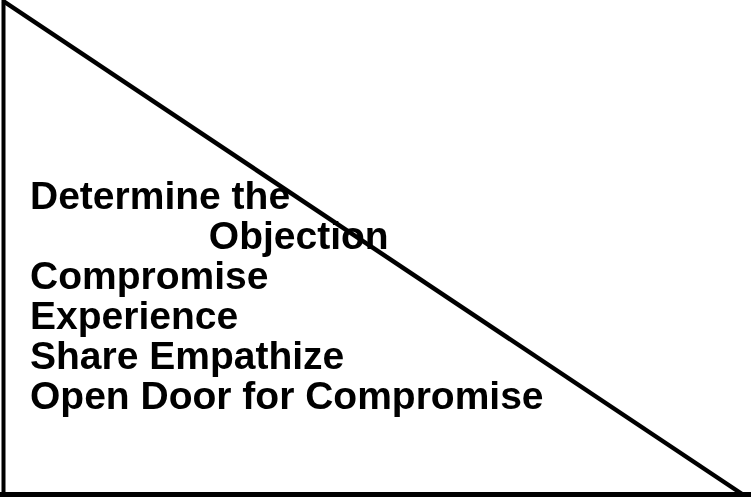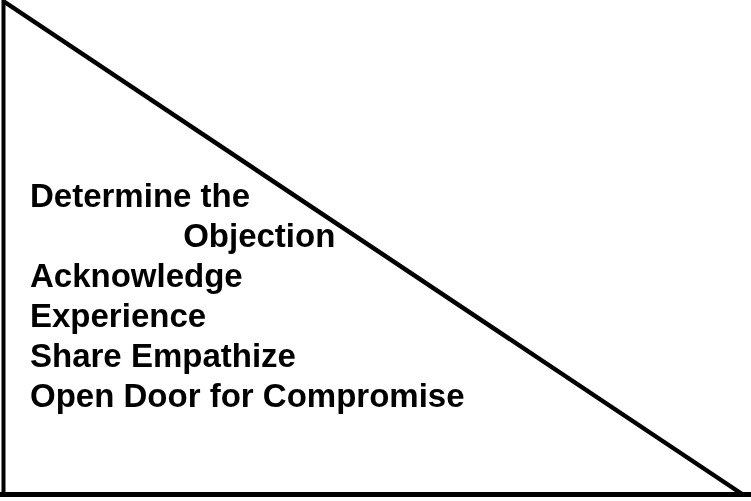--- a/index.html
+++ b/index.html
@@ -26,21 +26,21 @@
   .outline-svg line {
     stroke: #000000;
     stroke-linecap: butt;
   }
   .steps {
     position: absolute;
     left: 30px;
     top: 176px;
     color: #000000;
     font-weight: bold;
-    font-size: 33px;
+    font-size: 39px;
     line-height: 40px;
     letter-spacing: 0px;
     white-space: nowrap;
   }
   .step-line {
     height: 40px;
   }
   .step-line.indent {
     padding-left: 24px;
     text-align: center;
@@ -56,19 +56,19 @@
     <line x1="3.5" y1="0" x2="3.5" y2="497" stroke-width="4"></line>
 
     <line x1="0" y1="494.5" x2="751" y2="494.5" stroke-width="5"></line>
 
     <line x1="3" y1="1" x2="742" y2="494" stroke-width="4.5"></line>
   </svg>
 
   <div class="steps">
     <div class="step-line">Determine the</div>
     <div class="step-line indent">Objection</div>
-    <div class="step-line">Acknowledge</div>
+    <div class="step-line">Compromise</div>
     <div class="step-line">Experience</div>
     <div class="step-line">Share Empathize</div>
     <div class="step-line">Open Door for Compromise</div>
   </div>
 
 </div>
 
 </body></html>

